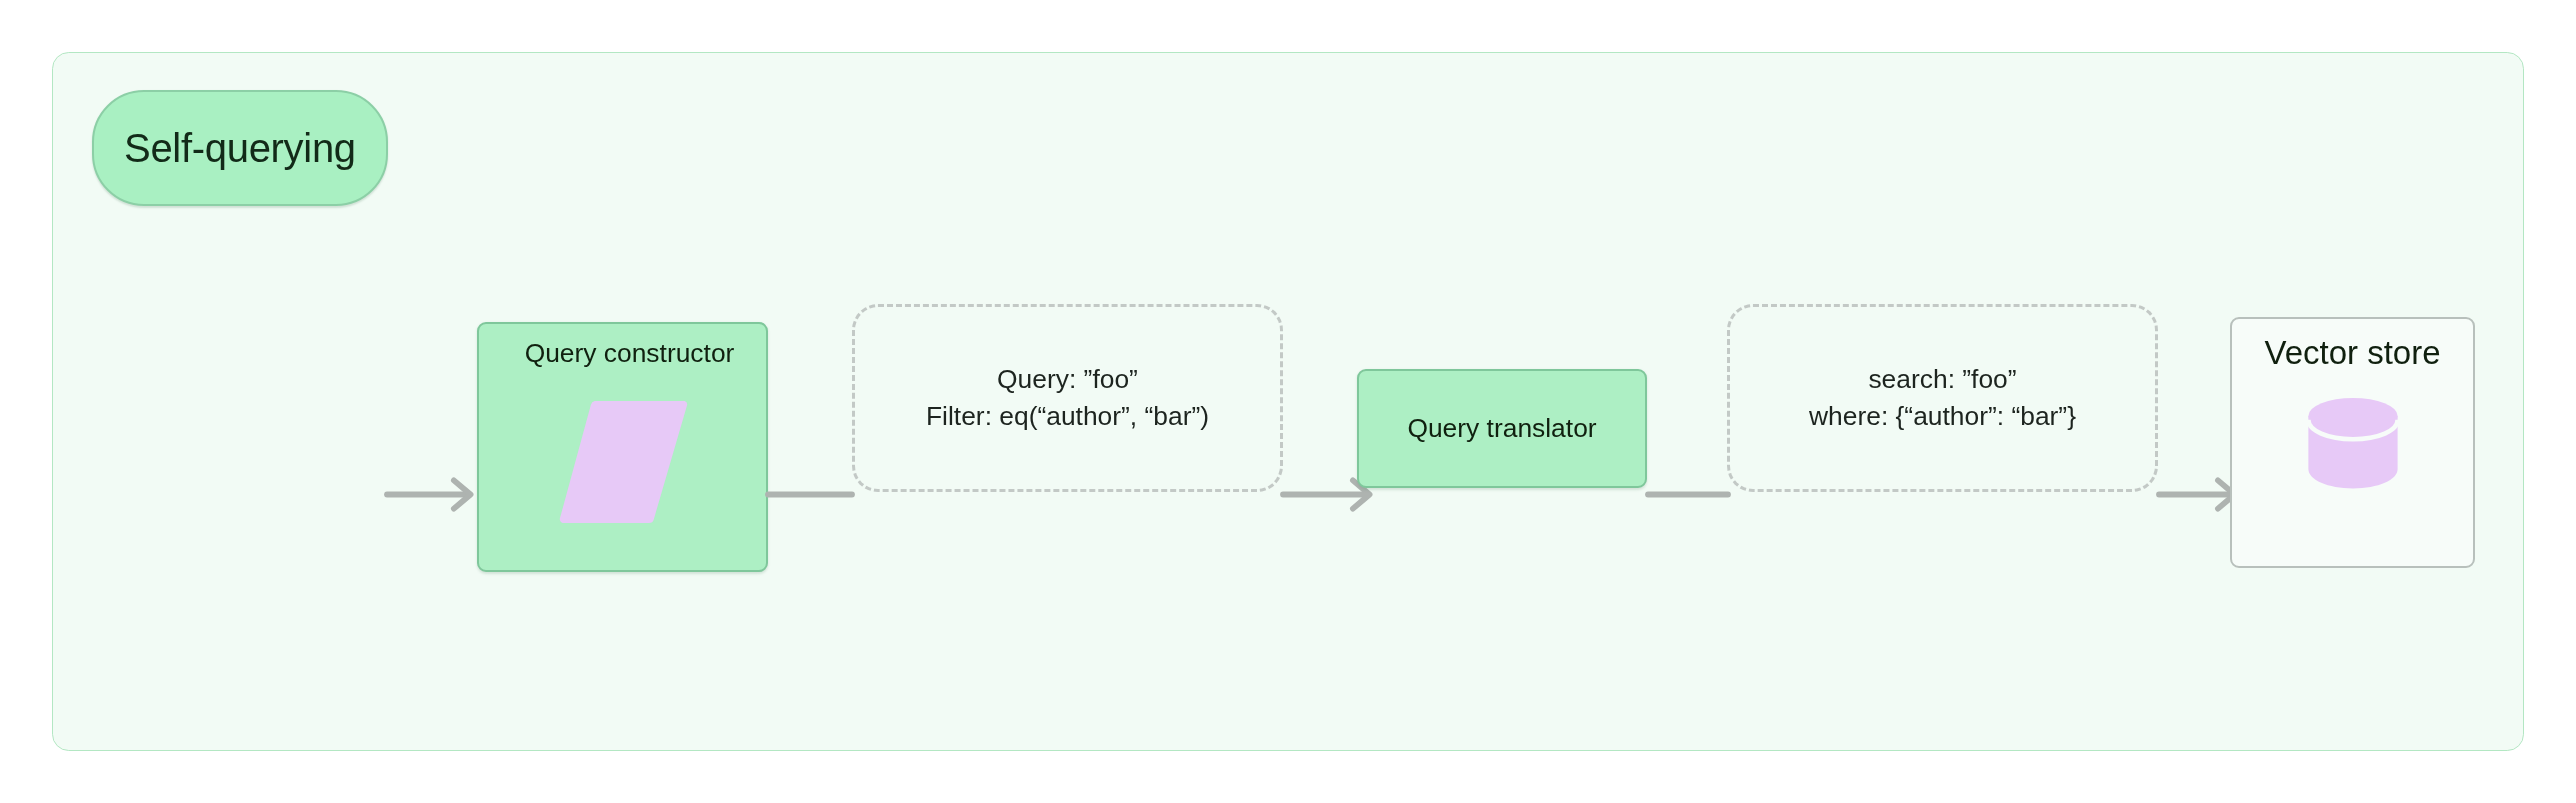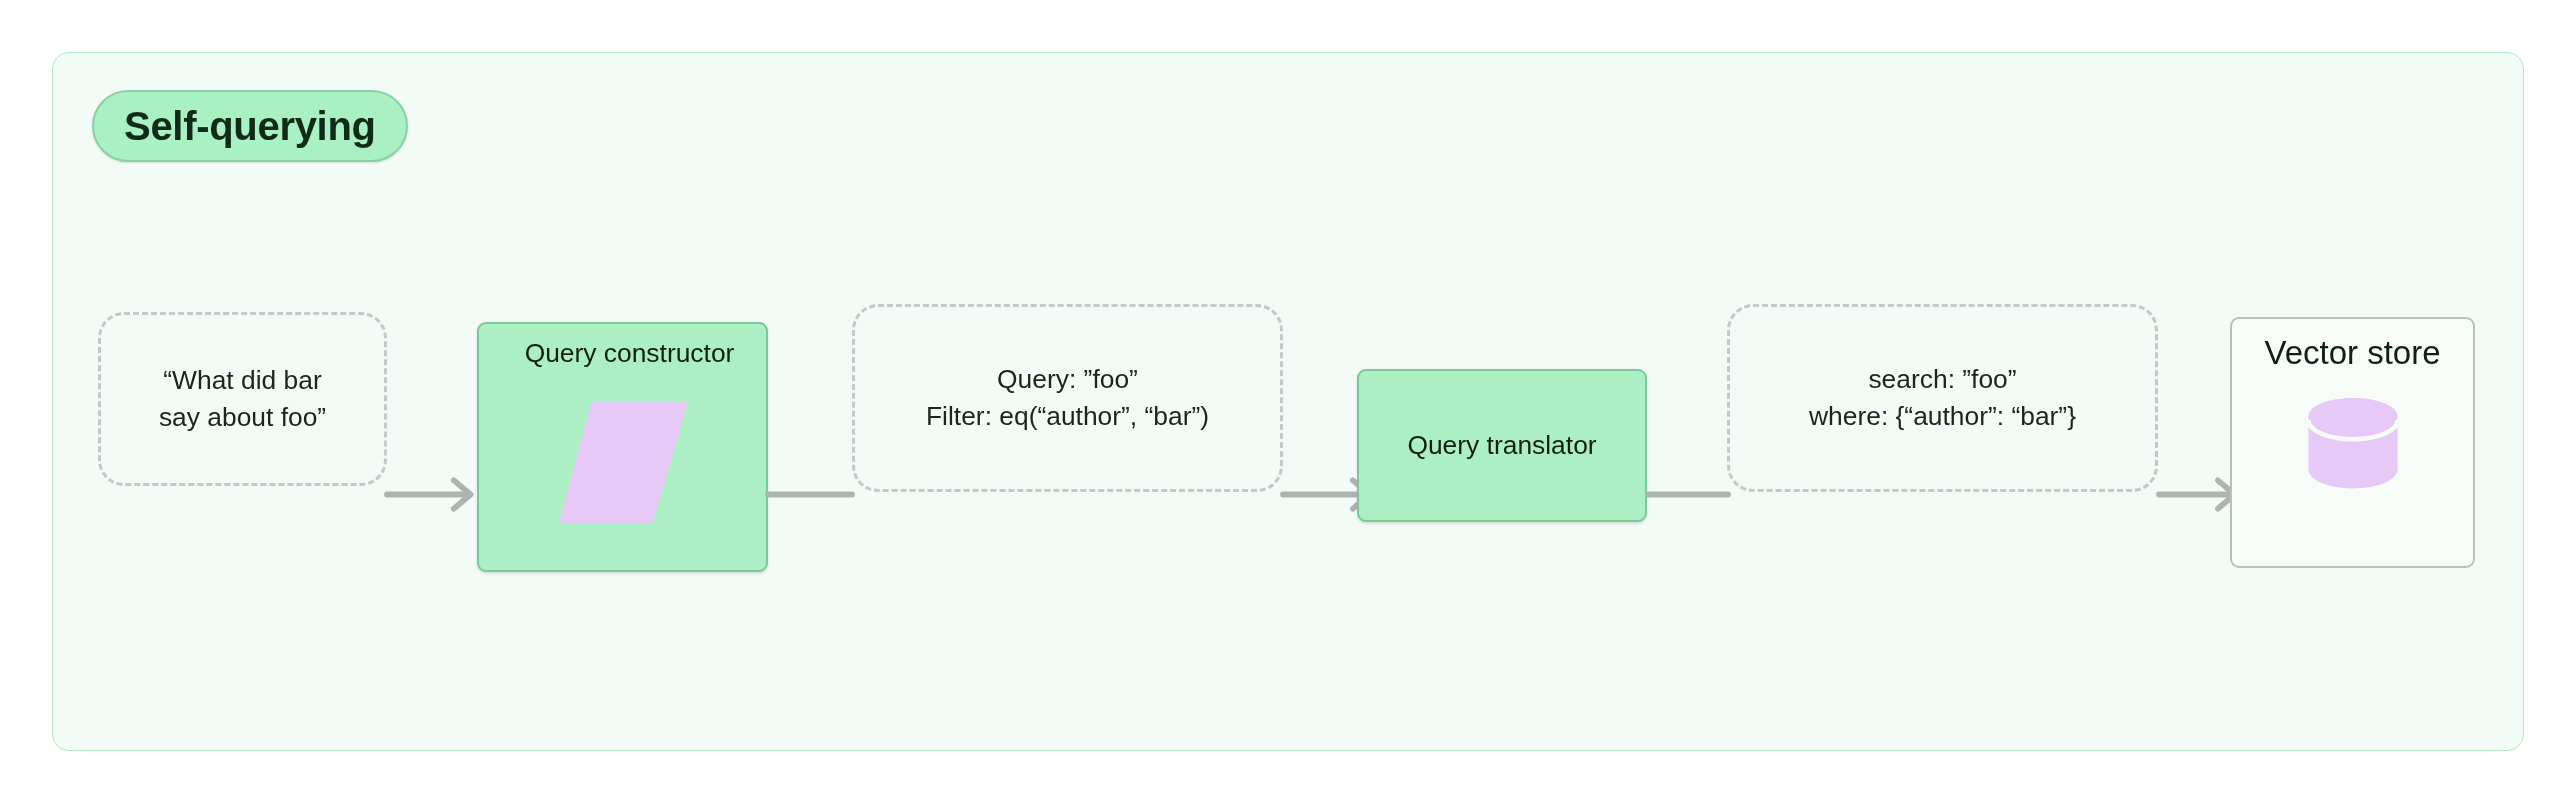--- a/index.html
+++ b/index.html
@@ -27,31 +27,30 @@
     background: #f2fbf5;
     border: 1.9px solid #b3e7c3;
     border-radius: 16.7px;
   }
 
   
   #title-pill {
     position: absolute;
     left: 39px;
     top: 37px;
-    height: 72px;
+    height: 116px;
     box-sizing: border-box;
     padding: 8px 30px;
     display: flex;
     align-items: center;
     justify-content: center;
     background: #a9f0c2;
     border: 2.6px solid #8ccfa6;
     border-radius: 52px;
     box-shadow: 0 1.3px 1.9px rgba(60,110,80,.18);
-    font-weight: bold;
   }
   #title-pill .pill-label {
     font-size: 40px;
     line-height: 1;
     color: #122a18;
     letter-spacing: -0.3px;
     white-space: nowrap;
   }
 
   
@@ -153,24 +152,20 @@
 <body>
 
 <div id="diagram-frame">
 
   <div id="title-pill">
     <span class="pill-label">Self-querying</span>
   </div>
 
   <div id="flow-row">
 
-    <div class="node node-dashed" style="left:45px; top:259px; width:289px; height:174px;">
-      <div class="node-text">“What did bar
-say about foo”</div>
-    </div>
 
     <div class="connector" style="left:334px; top:422px; width:90px;">
       <svg width="90" height="39" viewBox="0 0 140 60" aria-hidden="true">
         <line x1="0" y1="30" x2="126" y2="30" stroke="#aeb3b0" stroke-width="9" stroke-linecap="round"></line>
         <polyline points="104,8 130,30 104,52" fill="none" stroke="#aeb3b0" stroke-width="9" stroke-linecap="round" stroke-linejoin="round"></polyline>
       </svg>
     </div>
 
     <div class="node node-green label-top" style="left:424px; top:269px; width:291px; height:250px;">
       <div class="node-text">Query constructor</div>
@@ -192,21 +187,21 @@
 Filter: eq(“author”, “bar”)</div>
     </div>
 
     <div class="connector" style="left:1230px; top:422px; width:93px;">
       <svg width="93" height="39" viewBox="0 0 145 60" aria-hidden="true">
         <line x1="0" y1="30" x2="131" y2="30" stroke="#aeb3b0" stroke-width="9" stroke-linecap="round"></line>
         <polyline points="109,8 135,30 109,52" fill="none" stroke="#aeb3b0" stroke-width="9" stroke-linecap="round" stroke-linejoin="round"></polyline>
       </svg>
     </div>
 
-    <div class="node node-green" style="left:1304px; top:316px; width:290px; height:153px;">
+    <div class="node node-green" style="left:1304px; top:316px; width:290px; height:119px;">
       <div class="node-text">Query translator</div>
     </div>
 
     <div class="connector" style="left:1595px; top:422px; width:80px;">
       <svg width="80" height="39" viewBox="0 0 124 60" aria-hidden="true">
         <line x1="0" y1="30" x2="124" y2="30" stroke="#aeb3b0" stroke-width="9" stroke-linecap="round"></line>
       </svg>
     </div>
 
     <div class="node node-dashed" style="left:1674px; top:251px; width:431px; height:188px;align-items:center;">

